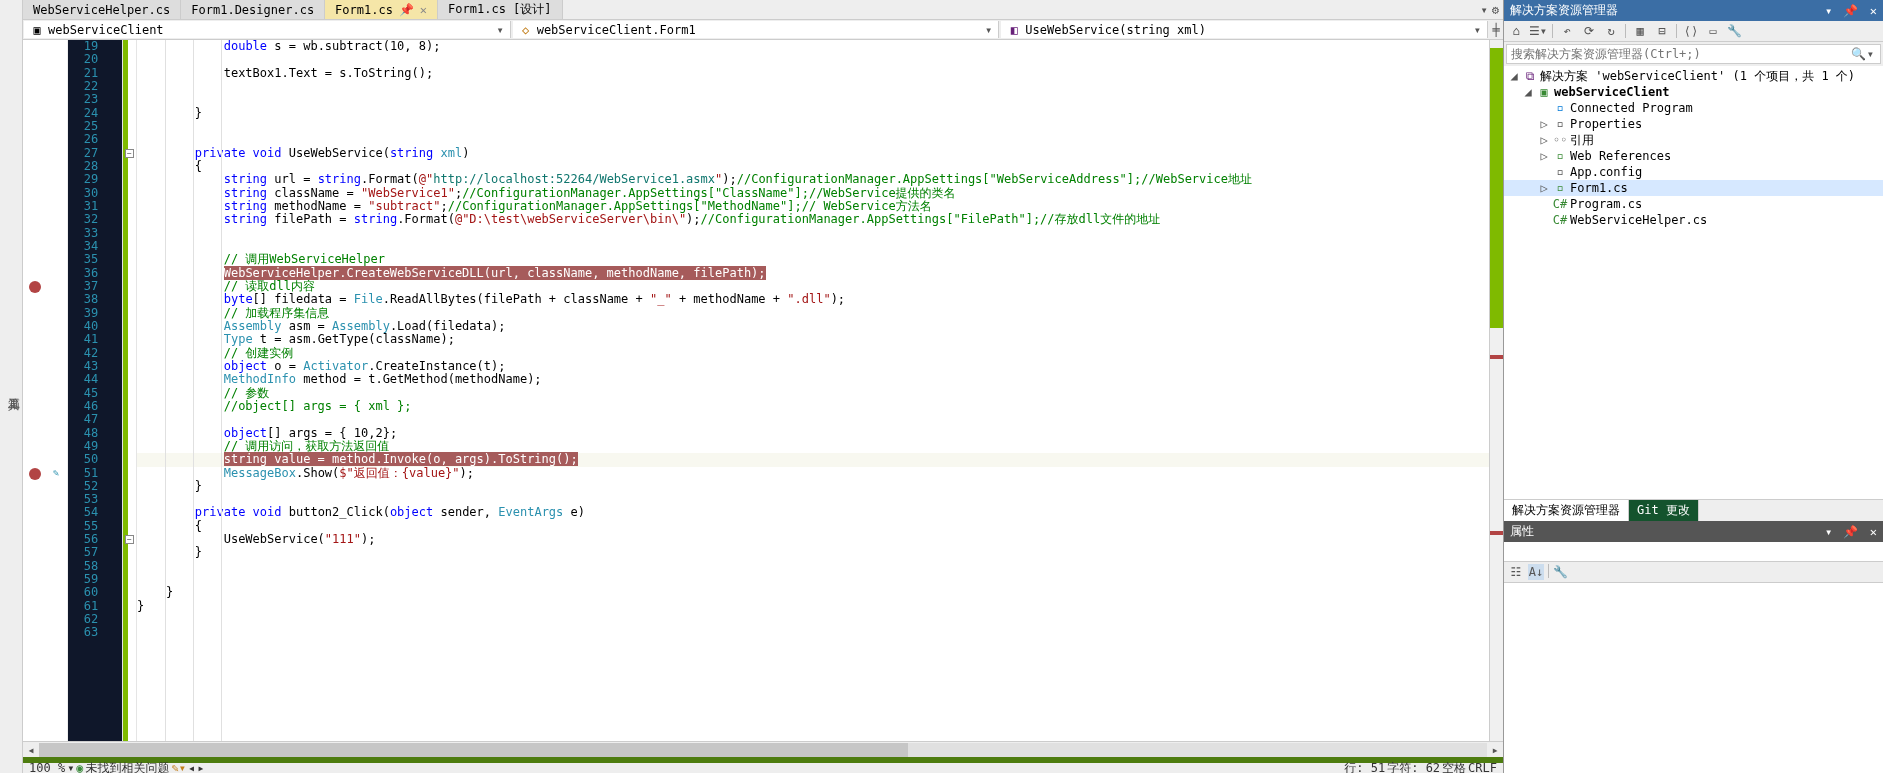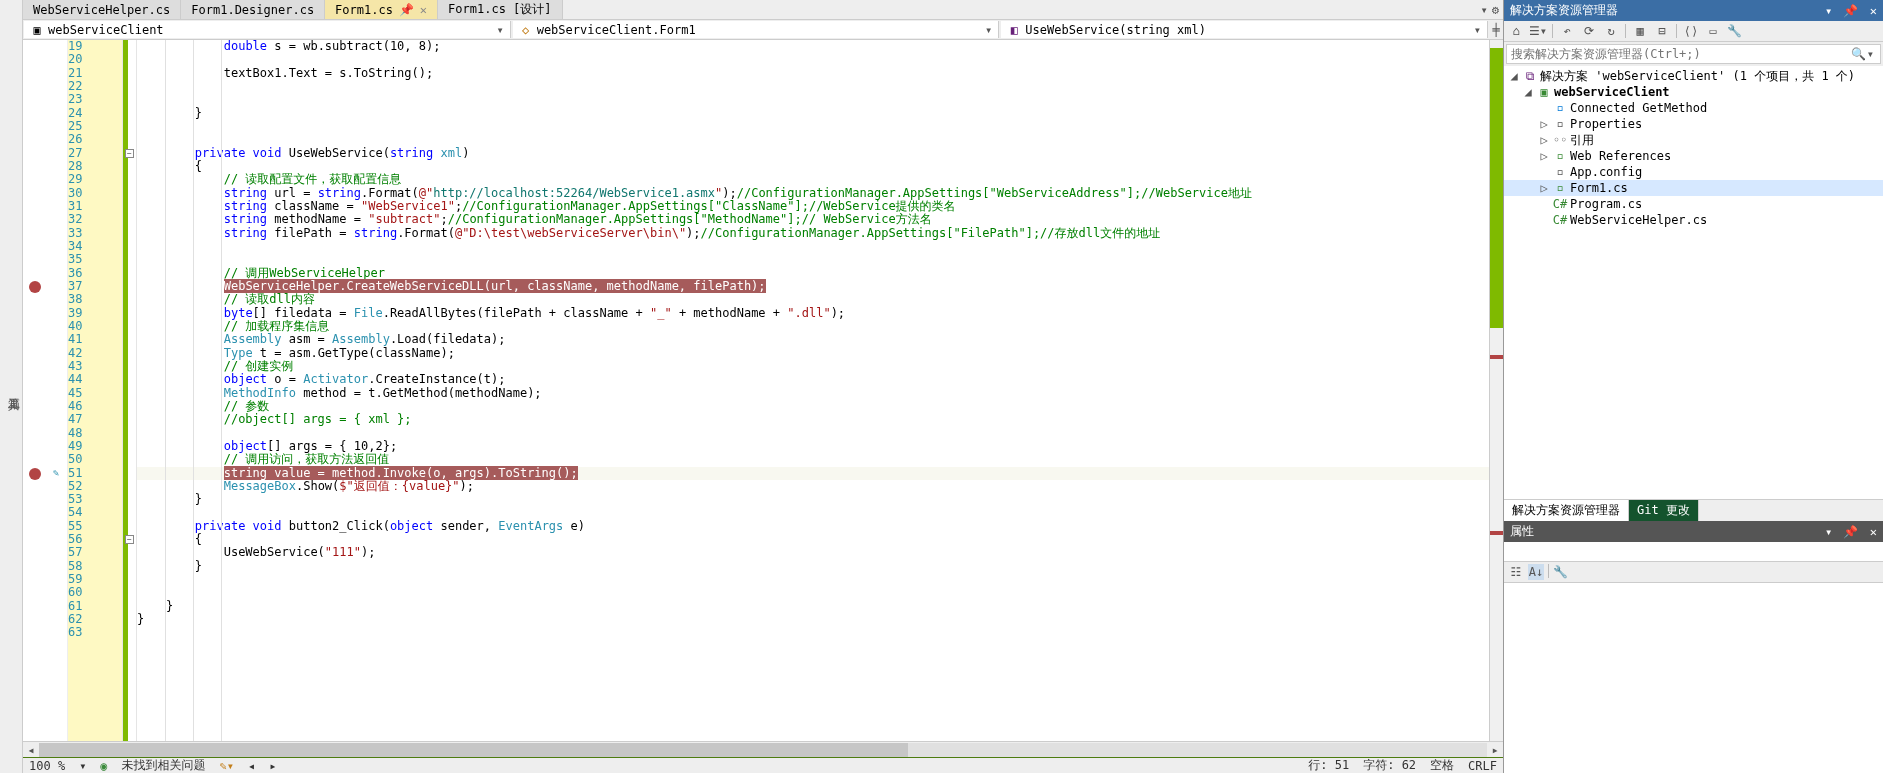--- a/index.html
+++ b/index.html
@@ -13,40 +13,40 @@
 .tab .pin { color:#555; }
 .tabs-right { margin-left:auto; display:flex; align-items:center; gap:4px; padding:0 4px; color:#555;}
 .nav-bar { height:20px; background:#eee; display:flex; align-items:stretch; border-bottom:1px solid #ccc; }
 .nav-combo { flex:1; display:flex; align-items:center; padding:0 6px; border-right:1px solid #ccc; gap:4px; background:#fff; margin:1px; }
 .nav-combo .ico { width:14px; text-align:center; }
 .nav-combo .txt { flex:1; white-space:nowrap; overflow:hidden; }
 .nav-combo .chev { color:#555; }
 .nav-split { width:14px; display:flex; align-items:center; justify-content:center; color:#555; cursor:pointer; }
 .editor-area { flex:1; display:flex; min-height:0; position:relative; }
 .margin-col { width:45px; background:#fff; border-right:1px solid #eee; position:relative; }
-.gutter { width:55px; background:#fef9c3; text-align:left; padding-right:8px; color:#2b91af; border-right:1px solid #e5e5e5; }
+.gutter { width:55px; background:#0f172a; text-align:center; padding-right:8px; color:#2b91af; border-right:1px solid #e5e5e5; }
 .code-col { flex:1; position:relative; overflow:hidden; }
 .code-line { height:13.33px; line-height:13.33px; white-space:pre; font-family:Consolas,monospace; font-size:12px; }
 .gutter .code-line { color:#2b91af; }
 .fold-col { width:14px; background:#fff; border-right:1px solid #e5e5e5; position:relative; }
 .fold-box { position:absolute; left:2px; width:9px; height:9px; border:1px solid #888; font-size:8px; line-height:7px; text-align:center; color:#555; background:#fff; }
 .change-bar { position:absolute; left:0; width:5px; background:#7fba00; }
 .bp { position:absolute; width:12px; height:12px; border-radius:50%; background:#b24444; left:6px; }
 .edit-glyph { position:absolute; left:30px; color:#2b91af; font-size:10px; }
 .kw { color:#0000ff; }
 .str { color:#a31515; }
 .typ { color:#2b91af; }
 .com { color:#008000; }
 .id { color:#000; }
 .lnk { color:#0f766e; }
 .hl1 { background:#a65b5b; color:#fff; }
 .cur-line { background:#f8f8f0; display:block; }
 .overview { width:14px; background:#f0f0f0; border-left:1px solid #ccc; position:relative; }
 .ov-mark { position:absolute; right:0; width:100%; height:2px; }
-.status { height:16px; background:#eee; border-top:1px solid #4d7c0f; display:flex; align-items:center; padding:0 6px; gap:14px; font-size:11px; color:#333; }
+.status { height:16px; background:#eee; border-top:6px solid #4d7c0f; display:flex; align-items:center; padding:0 6px; gap:2px; font-size:11px; color:#333; }
 .status .sp { flex:1; }
 .status .ico { color:#3a8a3a; }
 .scroll-h { height:16px; background:#eee; border-top:1px solid #ccc; display:flex; align-items:center; }
 .scroll-h .arrow { width:16px; text-align:center; color:#555; cursor:pointer;}
 .scroll-h .track { flex:1; background:#e0e0e0; height:14px; position:relative; }
 .scroll-h .thumb { position:absolute; left:0; width:60%; height:100%; background:#c6c6c6; }
 .right-pane { width:380px; background:#eee; display:flex; flex-direction:column; border-left:1px solid #999; }
 .pane-title { background:#3b6ea5; color:#fff; padding:2px 6px; display:flex; align-items:center; }
 .pane-title .t { flex:1; }
 .pane-title .btns span { margin-left:4px; cursor:pointer; }
@@ -191,21 +191,20 @@
     <div class="code-line"><span class="id">            </span><span class="kw">double</span><span class="id"> s = wb.subtract(10, 8);</span></div>
         <div class="code-line"></div>
         <div class="code-line"><span class="id">            textBox1.Text = s.ToString();</span></div>
         <div class="code-line"></div>
         <div class="code-line"></div>
         <div class="code-line"><span class="id">        }</span></div>
         <div class="code-line"></div>
         <div class="code-line"></div>
         <div class="code-line"><span class="id">        </span><span class="kw">private</span><span class="id"> </span><span class="kw">void</span><span class="id"> UseWebService(</span><span class="kw">string</span><span class="id"> </span><span class="typ">xml</span><span class="id">)</span></div>
         <div class="code-line"><span class="id">        {</span></div>
-        <div class="code-line"><span class="com">            // 读取配置文件，获取配置信息</span></div>
         <div class="code-line"><span class="id">            </span><span class="kw">string</span><span class="id"> url = </span><span class="kw">string</span><span class="id">.Format(</span><span class="str">@"</span><span class="lnk">http://localhost:52264/WebService1.asmx</span><span class="str">"</span><span class="id">);</span><span class="com">//ConfigurationManager.AppSettings["WebServiceAddress"];//WebService地址</span></div>
         <div class="code-line"><span class="id">            </span><span class="kw">string</span><span class="id"> className = </span><span class="str">"WebService1"</span><span class="id">;</span><span class="com">//ConfigurationManager.AppSettings["ClassName"];//WebService提供的类名</span></div>
         <div class="code-line"><span class="id">            </span><span class="kw">string</span><span class="id"> methodName = </span><span class="str">"subtract"</span><span class="id">;</span><span class="com">//ConfigurationManager.AppSettings["MethodName"];// WebService方法名</span></div>
         <div class="code-line"><span class="id">            </span><span class="kw">string</span><span class="id"> filePath = </span><span class="kw">string</span><span class="id">.Format(</span><span class="str">@"D:\test\webServiceServer\bin\"</span><span class="id">);</span><span class="com">//ConfigurationManager.AppSettings["FilePath"];//存放dll文件的地址</span></div>
         <div class="code-line"></div>
         <div class="code-line"></div>
         <div class="code-line"><span class="com">            // 调用WebServiceHelper</span></div>
         <div class="code-line"><span class="id">            </span><span class="hl1">WebServiceHelper.CreateWebServiceDLL(url, className, methodName, filePath);</span></div>
         <div class="code-line"><span class="com">            // 读取dll内容</span></div>
         <div class="code-line"><span class="id">            </span><span class="kw">byte</span><span class="id">[] filedata = </span><span class="typ">File</span><span class="id">.ReadAllBytes(filePath + className + </span><span class="str">"_"</span><span class="id"> + methodName + </span><span class="str">".dll"</span><span class="id">);</span></div>
@@ -300,21 +299,21 @@
     </div>
     <div class="tree-row" style="padding-left:18px">
       <span class="tw">◢</span>
       <span class="fico proj">▣</span>
       <b>webServiceClient</b>
     </div>
     <div id="tree-nodes">
         <div class="tree-row" style="padding-left: 34px;">
           <span class="tw"></span>
           <span class="fico svc">▫</span>
-          <span>Connected GetMethod</span>
+          <span>Connected Program</span>
         </div>
         <div class="tree-row" style="padding-left: 34px;">
           <span class="tw">▷</span>
           <span class="fico ref">▫</span>
           <span>Properties</span>
         </div>
         <div class="tree-row" style="padding-left: 34px;">
           <span class="tw">▷</span>
           <span class="fico ref">◦◦ </span>
           <span>引用</span>

